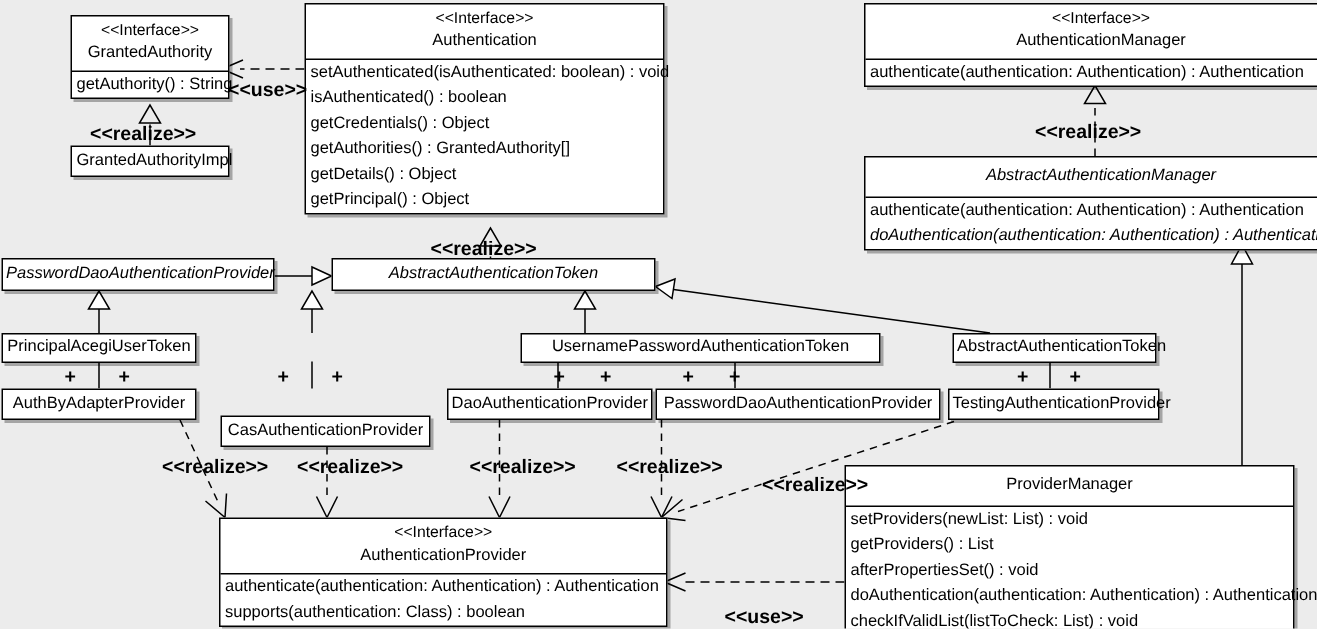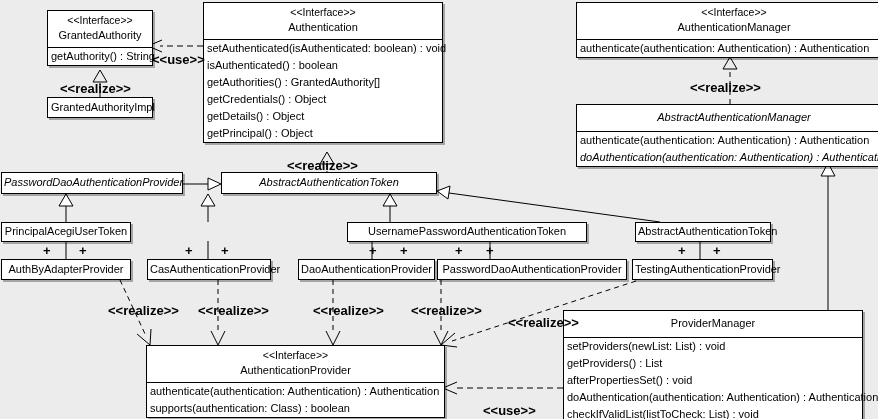--- a/index.html
+++ b/index.html
@@ -162,22 +162,22 @@
   </div>
 
   <div class="uml" style="left:203px;top:2px;width:240px;">
     <div class="hdr">
       <span class="stereo">&lt;&lt;Interface&gt;&gt;</span>
       <span class="cname">Authentication</span>
     </div>
     <div class="members">
       <div class="m">setAuthenticated(isAuthenticated: boolean) : void</div>
       <div class="m">isAuthenticated() : boolean</div>
+      <div class="m">getCredentials() : Object</div>
       <div class="m">getAuthorities() : GrantedAuthority[]</div>
-      <div class="m">getCredentials() : Object</div>
       <div class="m">getDetails() : Object</div>
       <div class="m">getPrincipal() : Object</div>
     </div>
   </div>
 
   <div class="uml" style="left:576px;top:2px;width:316px;">
     <div class="hdr">
       <span class="stereo">&lt;&lt;Interface&gt;&gt;</span>
       <span class="cname">AuthenticationManager</span>
     </div>
@@ -226,21 +226,21 @@
       <span class="cname">AbstractAuthenticationToken</span>
     </div>
   </div>
 
   <div class="uml compact" style="left:1px;top:259px;width:130px;height:21px;">
     <div class="hdr" style="padding:4px 2px;">
       <span class="cname">AuthByAdapterProvider</span>
     </div>
   </div>
 
-  <div class="uml compact" style="left:147px;top:259px;width:124px;height:21px;">
+  <div class="uml compact" style="left:147px;top:277px;width:140px;height:21px;">
     <div class="hdr" style="padding:4px 2px;">
       <span class="cname">CasAuthenticationProvider</span>
     </div>
   </div>
 
   <div class="uml compact" style="left:298px;top:259px;width:137px;height:21px;">
     <div class="hdr" style="padding:4px 2px;">
       <span class="cname">DaoAuthenticationProvider</span>
     </div>
   </div>

